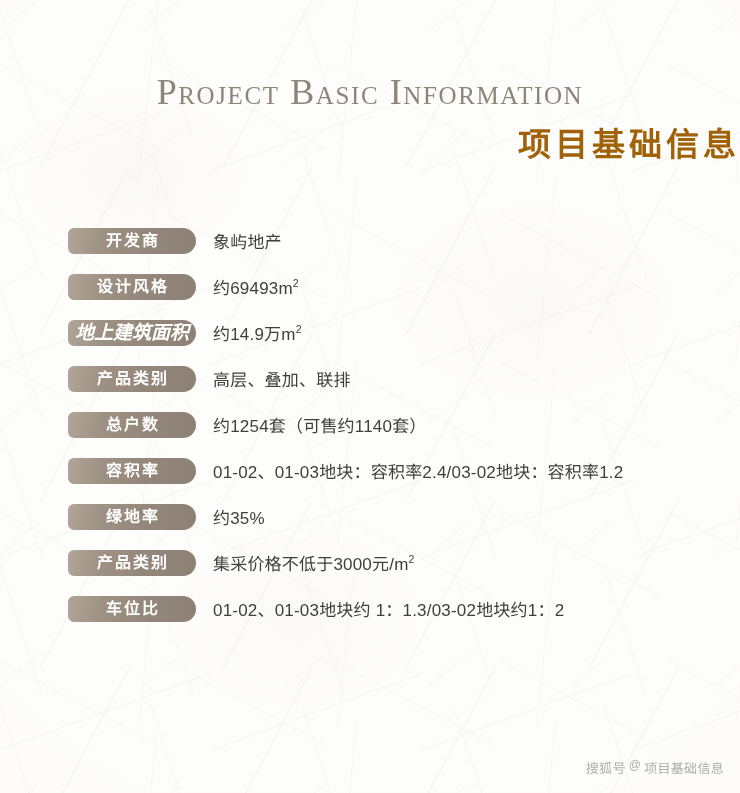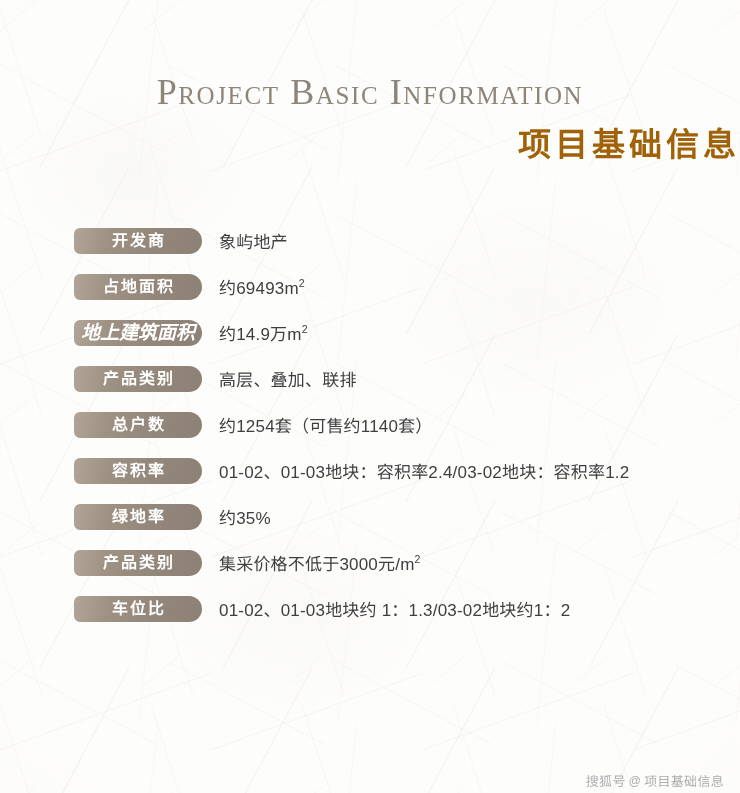--- a/index.html
+++ b/index.html
@@ -77,21 +77,21 @@
     font-weight: 700;
     letter-spacing: 4px;
     color: #a16207;
     line-height: 1.2;
     text-align: right;
   }
 
   
   .spec-list {
     position: relative;
-    margin: 12px;
+    margin: 6px;
     padding: 0;
     list-style: none;
     margin-top: 52px;
   }
   .spec-row {
     display: flex;
     align-items: center;
     height: 46px;
     padding-left: 62px;
   }
@@ -133,23 +133,23 @@
   .spec-value sup {
     font-size: .62em;
     vertical-align: super;
     line-height: 0;
   }
 
   
   .watermark {
     position: absolute;
     right: 16px;
-    bottom: 3px;
+    bottom: 16px;
     display: flex;
-    align-items: center;
+    align-items: flex-start;
     gap: 3px;
     color: #a7a7a7;
     font-family: "Liberation Sans", "DejaVu Sans", sans-serif;
     font-size: 13px;
     letter-spacing: .3px;
     white-space: nowrap;
     opacity: .92;
   }
   .watermark .wm-at {
     font-size: 12px;
@@ -167,21 +167,21 @@
     <h1 class="title-en">Project Basic Information</h1>
     <h2 class="title-cn">项目基础信息</h2>
   </div>
 
   <ul class="spec-list" id="spec-list">
       <li class="spec-row">
         <span class="spec-label">开发商</span>
         <span class="spec-value"><span>象屿地产</span></span>
       </li>
       <li class="spec-row">
-        <span class="spec-label">占地面积</span>
+        <span class="spec-label">设计风格</span>
         <span class="spec-value"><span>约69493m</span><sup>2</sup></span>
       </li>
       <li class="spec-row">
         <span class="spec-label tight">地上建筑面积</span>
         <span class="spec-value"><span>约14.9万m</span><sup>2</sup></span>
       </li>
       <li class="spec-row">
         <span class="spec-label">产品类别</span>
         <span class="spec-value"><span>高层、叠加、联排</span></span>
       </li>

